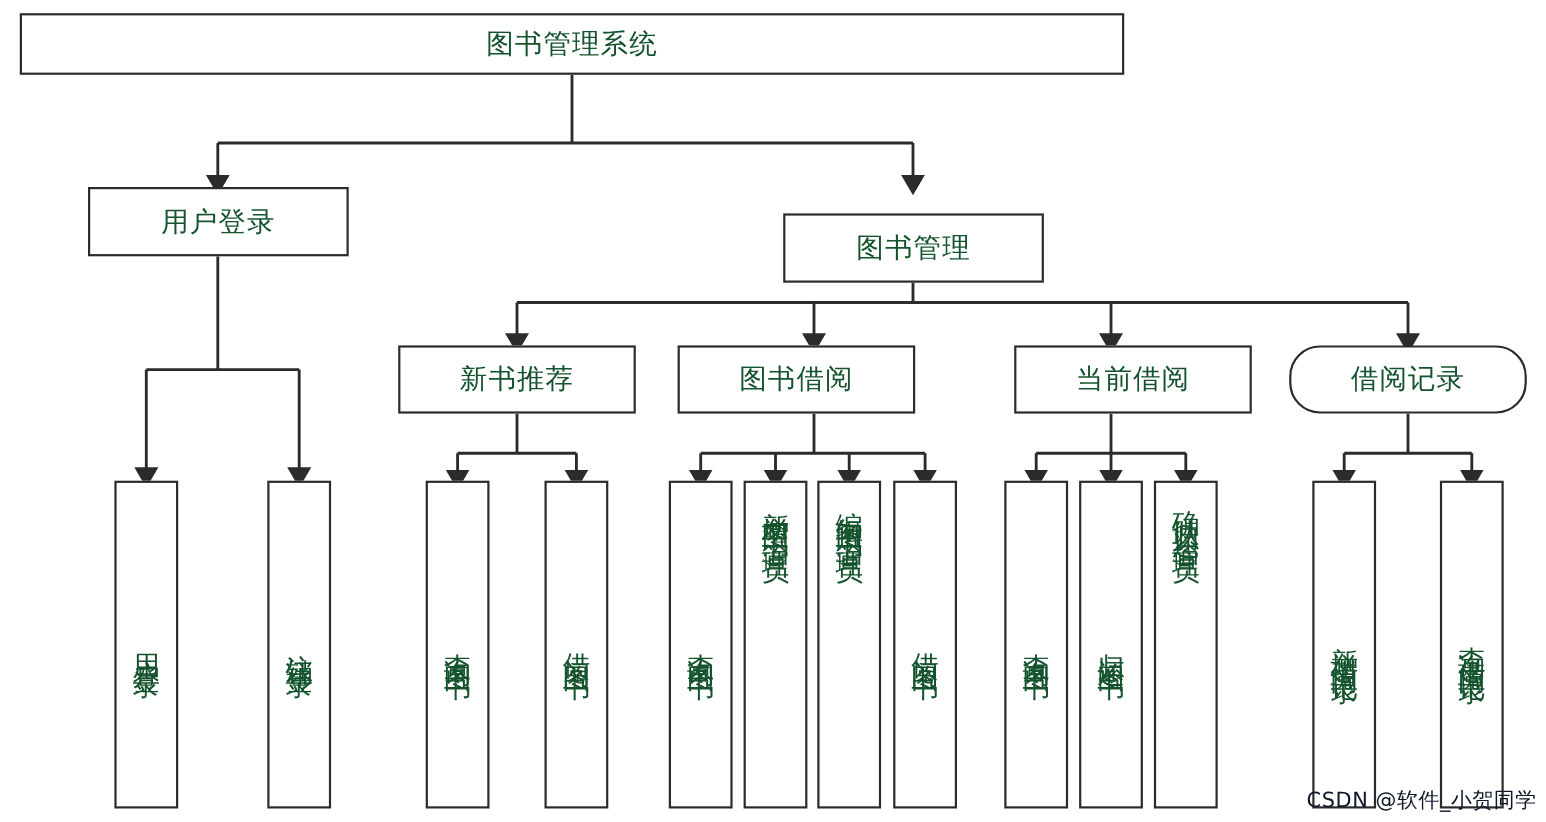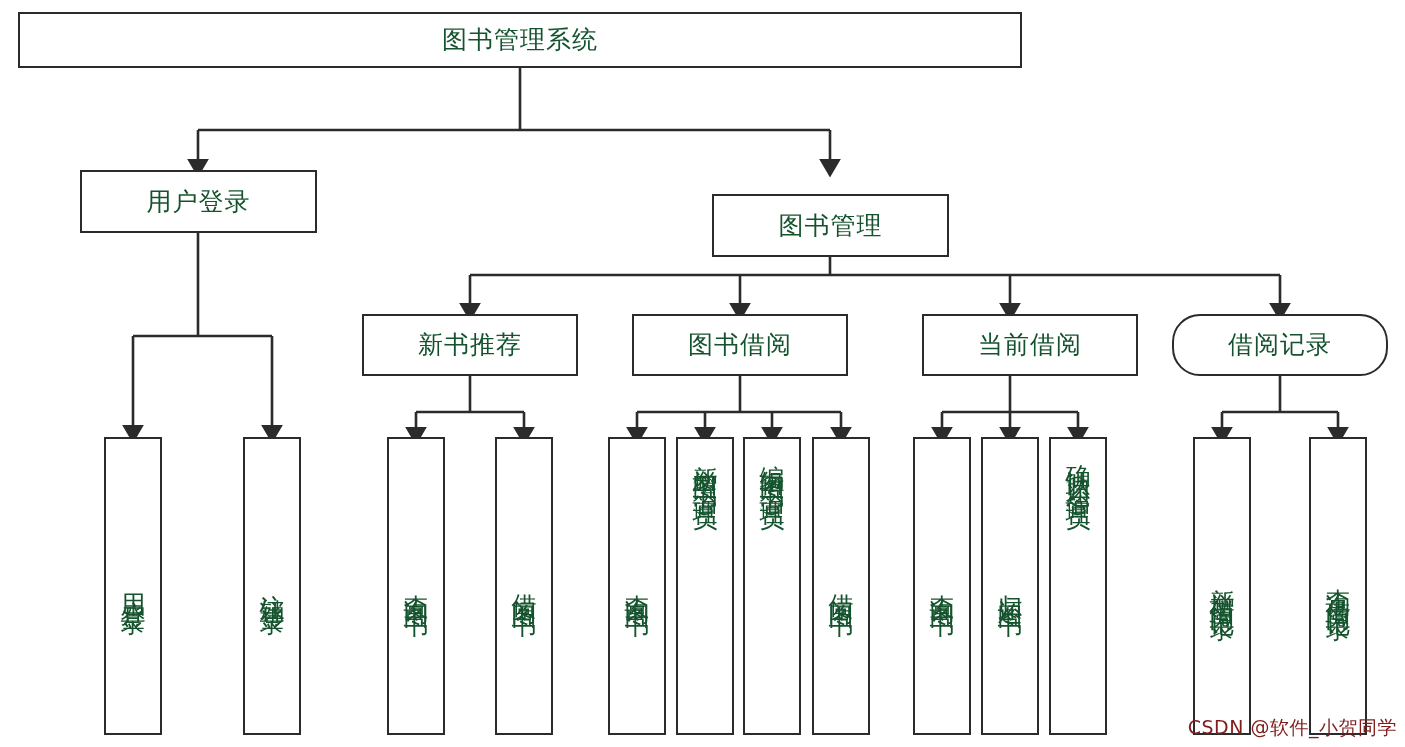--- a/index.html
+++ b/index.html
@@ -59,21 +59,21 @@
     margin-bottom: auto;
   }
   .node.vert.center {
     align-items: center;
   }
   .watermark {
     position: absolute;
     right: 8px;
     bottom: 6px;
     font-size: 19px;
-    color: #7f1d1d;
+    color: #0f172a;
     letter-spacing: 0.5px;
     white-space: nowrap;
     font-family: "DejaVu Sans", "Liberation Sans", sans-serif;
   }
 </style>
 </head>
 <body>
 
 <div id="canvas">
 
@@ -139,21 +139,21 @@
   </div>
 
   <div class="node horiz" style="left:712px; top:170px; width:237px; height:63px;margin-top:24px;">
     <span>图书管理</span>
   </div>
 
   <div class="node horiz" style="left:362px; top:314px; width:216px; height:62px;">
     <span>新书推荐</span>
   </div>
 
-  <div class="node horiz" style="left:632px; top:314px; width:216px; height:62px;">
+  <div class="node horiz" style="left:616px; top:314px; width:216px; height:62px;">
     <span>图书借阅</span>
   </div>
 
   <div class="node horiz" style="left:902px; top:314px; width:216px; height:62px;margin-left:20px;">
     <span>当前借阅</span>
   </div>
 
   <div class="node horiz" style="left:1172px; top:314px; width:216px; height:62px;border-radius:28px;">
     <span>借阅记录</span>
   </div>

